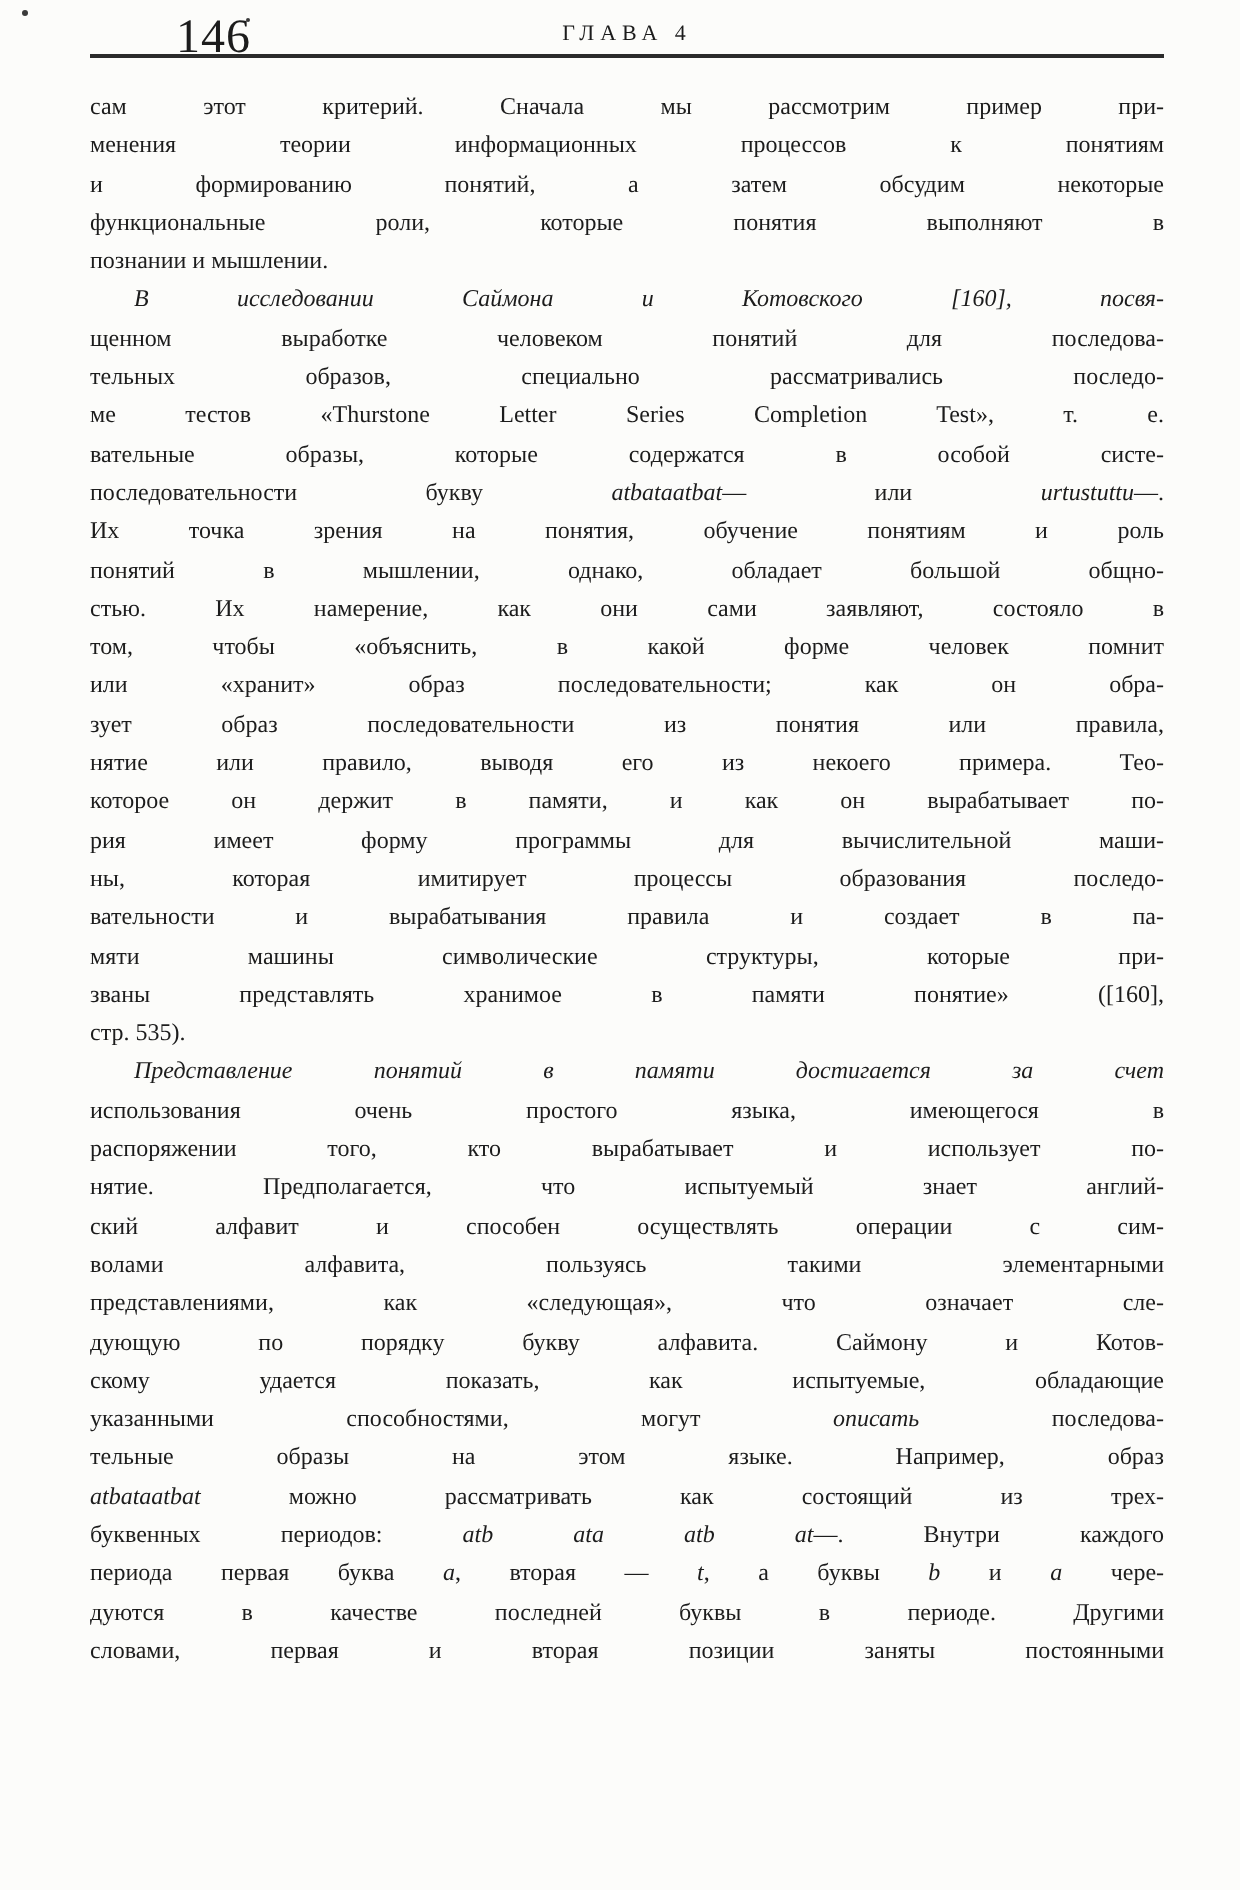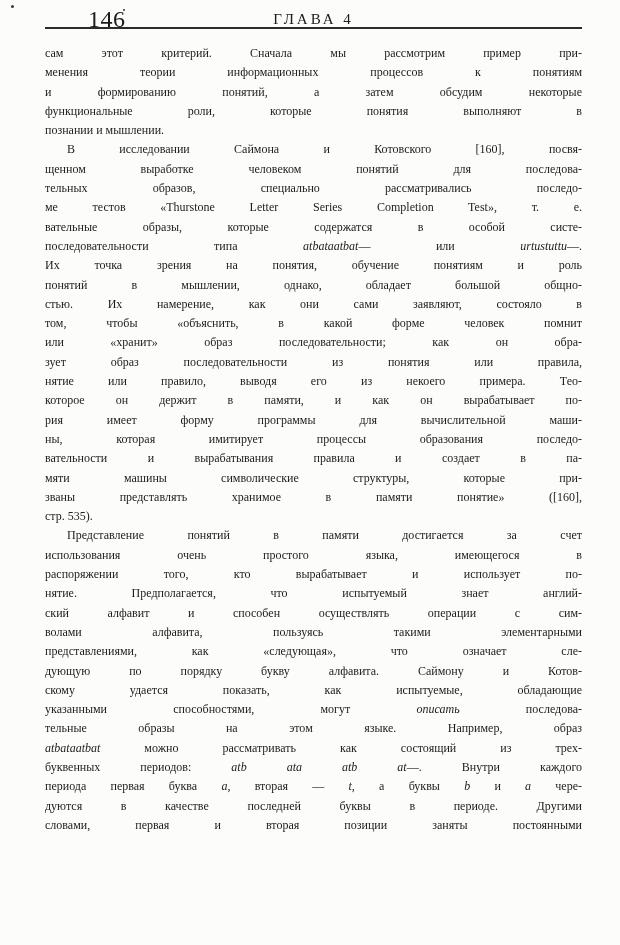--- a/index.html
+++ b/index.html
@@ -14,21 +14,21 @@
   .page { position: absolute; inset: 0; }
 
   .header { position: absolute; left: 45px; right: 38px; top: 5px; height: 24px; }
   .pagenum {
     position: absolute; left: 1px; top: 1px;
     font-size: 24px; letter-spacing: 0.5px; margin-left: 42px;
   }
   .chapter {
     position: absolute; left: 0; right: 0; top: 6px;
     text-align: center;
-    font-size: 15px; letter-spacing: 3px;
+    font-size: 11px; letter-spacing: 3px;
     font-family: "Liberation Serif", "DejaVu Serif", serif;
   }
   .rule {
     position: absolute; left: 45px; right: 38px; top: 27px;
     height: 0; border-top: 2px solid #2b2b2b;
   }
 
   .text-block {
     position: absolute; left: 45px; top: 44px; width: 537px;
     font-size: 12px; line-height: 19.3px;
@@ -36,21 +36,21 @@
   .para { margin: 0; }
   .line {
     text-align: justify;
     
     text-align-last: justify;
     white-space: normal;
     height: 19.3px;
     overflow: visible;
   }
   .line.endline { text-align-last: left; }
-  .line.first { padding-left: 22px; }
+  .line.first { padding-left: 22px; font-style: italic; }
   .it { font-style: italic; }
 
   .speck {
     position: absolute; background: #3a3a3a; border-radius: 50%;
     width: 3px; height: 3px;
   }
   .speck.s1 { left: 11px; top: 5px; }
   .speck.s2 { left: 123px; top: 9px; width: 2px; height: 2px; }
 </style>
 </head>
@@ -73,21 +73,21 @@
         <div class="line"><span>и формированию понятий, а затем обсудим некоторые</span></div>
         <div class="line"><span>функциональные роли, которые понятия выполняют в</span></div>
         <div class="line endline"><span>познании и мышлении.</span></div>
       </div>
       <div class="para">
         <div class="line first"><span>В исследовании Саймона и Котовского [160], посвя-</span></div>
         <div class="line"><span>щенном выработке человеком понятий для последова-</span></div>
         <div class="line"><span>тельных образов, специально рассматривались последо-</span></div>
         <div class="line"><span>ме тестов «Thurstone Letter Series Completion Test», т. е.</span></div>
         <div class="line"><span>вательные образы, которые содержатся в особой систе-</span></div>
-        <div class="line"><span>последовательности типа </span><span class="it">atbataatbat</span><span>— или </span><span class="it">urtustuttu</span><span>—.</span></div>
+        <div class="line"><span>последовательности букву </span><span class="it">atbataatbat</span><span>— или </span><span class="it">urtustuttu</span><span>—.</span></div>
         <div class="line"><span>Их точка зрения на понятия, обучение понятиям и роль</span></div>
         <div class="line"><span>понятий в мышлении, однако, обладает большой общно-</span></div>
         <div class="line"><span>стью. Их намерение, как они сами заявляют, состояло в</span></div>
         <div class="line"><span>том, чтобы «объяснить, в какой форме человек помнит</span></div>
         <div class="line"><span>или «хранит» образ последовательности; как он обра-</span></div>
         <div class="line"><span>зует образ последовательности из понятия или правила,</span></div>
         <div class="line"><span>нятие или правило, выводя его из некоего примера. Тео-</span></div>
         <div class="line"><span>которое он держит в памяти, и как он вырабатывает по-</span></div>
         <div class="line"><span>рия имеет форму программы для вычислительной маши-</span></div>
         <div class="line"><span>ны, которая имитирует процессы образования последо-</span></div>

